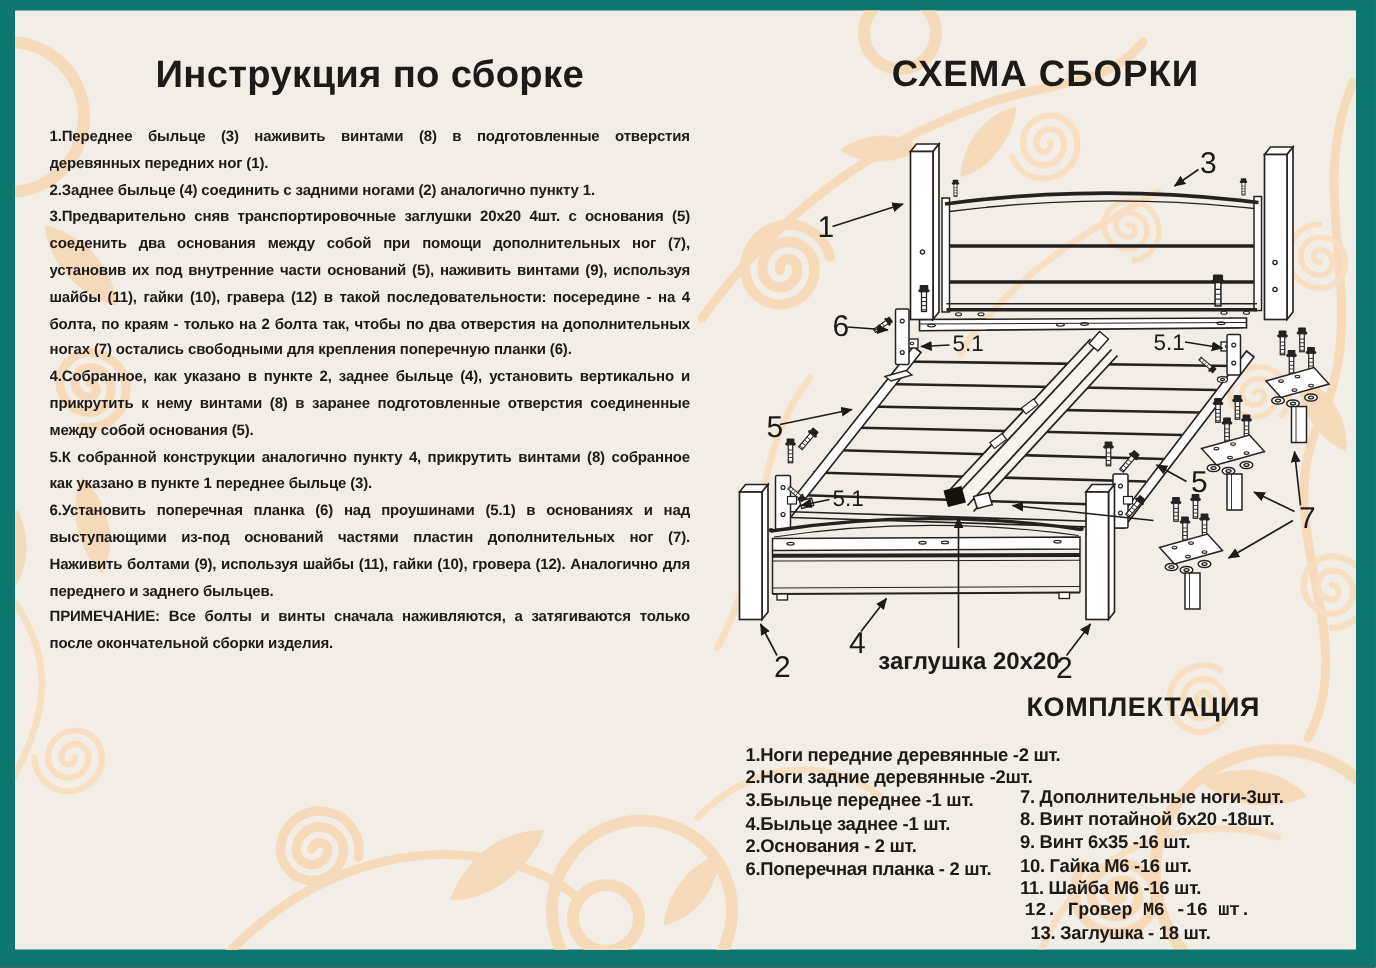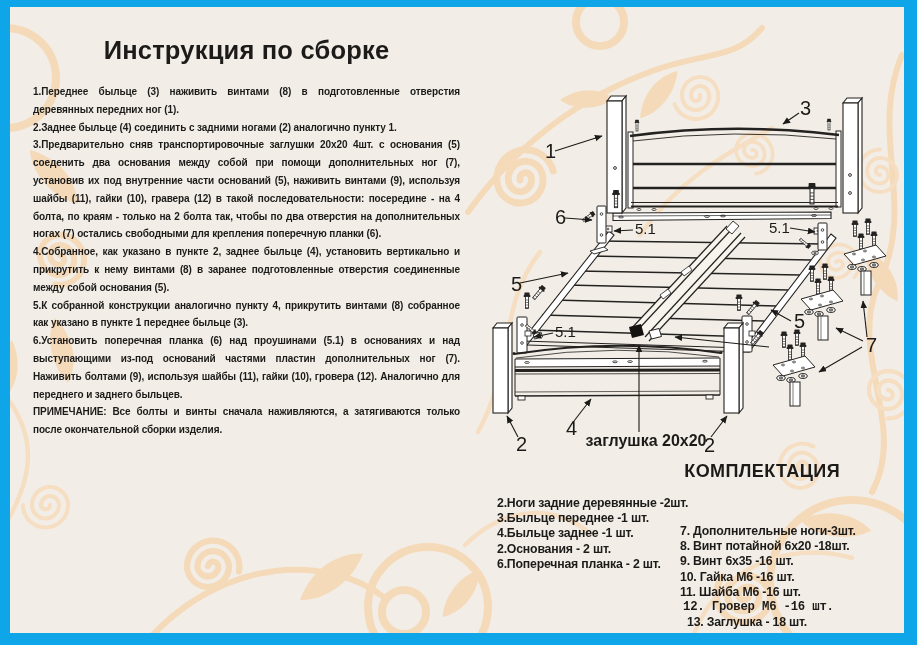--- a/index.html
+++ b/index.html
@@ -1,16 +1,16 @@
 <!DOCTYPE html>
 <html><head>
 <meta charset="utf-8">
 <style>
   html,body{margin:0;padding:0;background:#2f2e2c;}
-  .page{position:relative;width:917px;height:645px;background:#0ea5e9;overflow:hidden;
+  .page{position:relative;width:917px;height:645px;background:#0f766e;overflow:hidden;
         font-family:"Liberation Sans", sans-serif;color:#1c1b19;}
   .paper{position:absolute;left:10px;top:7px;width:894px;height:626px;background:#f2eee7;}
   .orn-svg{position:absolute;left:0;top:0;}
   .left-col{position:absolute;left:33px;top:36px;width:427px;}
   .left-col h1{margin:0 0 18px 0;font-size:25.5px;font-weight:700;text-align:center;letter-spacing:0.2px;}
   .left-col p{margin:0;font-size:10px;font-weight:700;line-height:17.8px;text-align:justify;letter-spacing:-0.1px;}
   .schema-title{position:absolute;left:500px;top:36px;width:394px;margin:0;text-align:center;
         font-size:24.5px;font-weight:700;letter-spacing:0.6px;}
   .diagram{position:absolute;left:487px;top:85px;width:430px;height:380px;overflow:visible;}
   .parts-title{position:absolute;left:520px;top:461px;width:320px;margin:0;text-align:right;
@@ -87,20 +87,21 @@
     <h1>Инструкция по сборке</h1>
     <p>1.Переднее быльце (3) наживить винтами (8) в подготовленные отверстия деревянных передних ног (1).</p>
     <p>2.Заднее быльце (4) соединить с задними ногами (2) аналогично пункту 1.</p>
     <p>3.Предварительно сняв транспортировочные заглушки 20х20 4шт. с основания (5) соеденить два основания между собой при помощи дополнительных ног (7), установив их под внутренние части оснований (5), наживить винтами (9), используя шайбы (11), гайки (10), гравера (12) в такой последовательности: посередине - на 4 болта, по краям - только на 2 болта так, чтобы по два отверстия на дополнительных ногах (7) остались свободными для крепления поперечную планки (6).</p>
     <p>4.Собранное, как указано в пункте 2, заднее быльце (4), установить вертикально и прикрутить к нему винтами (8) в заранее подготовленные отверстия соединенные между собой основания (5).</p>
     <p>5.К собранной конструкции аналогично пункту 4, прикрутить винтами (8) собранное как указано в пункте 1 переднее быльце (3).</p>
     <p>6.Установить поперечная планка (6) над проушинами (5.1) в основаниях и над выступающими из-под оснований частями пластин дополнительных ног (7). Наживить болтами (9), используя шайбы (11), гайки (10), гровера (12). Аналогично для переднего и заднего быльцев.</p>
     <p>ПРИМЕЧАНИЕ: Все болты и винты сначала наживляются, а затягиваются только после окончательной сборки изделия.</p>
   </div>
 
+  <h1 class="schema-title">СХЕМА СБОРКИ</h1>
 
   <svg class="diagram" viewBox="0 0 430 380">
     <defs>
       <marker id="ah" markerWidth="8" markerHeight="7" refX="6.5" refY="3" orient="auto">
         <path d="M0,0 L7,3 L0,6 Z" fill="#1c1b19"></path>
       </marker>
       <g id="boltv">
         <rect x="-2.6" y="-4.6" width="5.2" height="3.4" rx="0.6" fill="#242220"></rect>
         <ellipse cx="0" cy="-1" rx="3.6" ry="1.3" fill="#242220"></ellipse>
         <rect x="-1.5" y="-0.5" width="3" height="12" fill="#fff" stroke="#242220" stroke-width="0.8"></rect>
@@ -287,20 +288,21 @@
       <line class="arr" x1="282" y1="262" x2="188" y2="252" marker-end="url(#ah)"></line>
       <text class="dlab" x="379" y="267">7</text>
       <line class="arr" x1="380" y1="252" x2="376" y2="216" marker-end="url(#ah)"></line>
       <line class="arr" x1="376" y1="256" x2="349" y2="243" marker-end="url(#ah)"></line>
       <line class="arr" x1="375" y1="262" x2="332" y2="287" marker-end="url(#ah)"></line>
     </g>
   </svg>
 
   <h2 class="parts-title">КОМПЛЕКТАЦИЯ</h2>
   <div class="parts-col parts-left">
+    <div>1.Ноги передние деревянные -2 шт.</div>
     <div>2.Ноги задние деревянные -2шт.</div>
     <div>3.Быльце переднее -1 шт.</div>
     <div>4.Быльце заднее -1 шт.</div>
     <div>2.Основания - 2 шт.</div>
     <div>6.Поперечная планка - 2 шт.</div>
   </div>
   <div class="parts-col parts-right">
     <div>7. Дополнительные ноги-3шт.</div>
     <div>8. Винт потайной 6х20 -18шт.</div>
     <div>9. Винт 6х35 -16 шт.</div>

